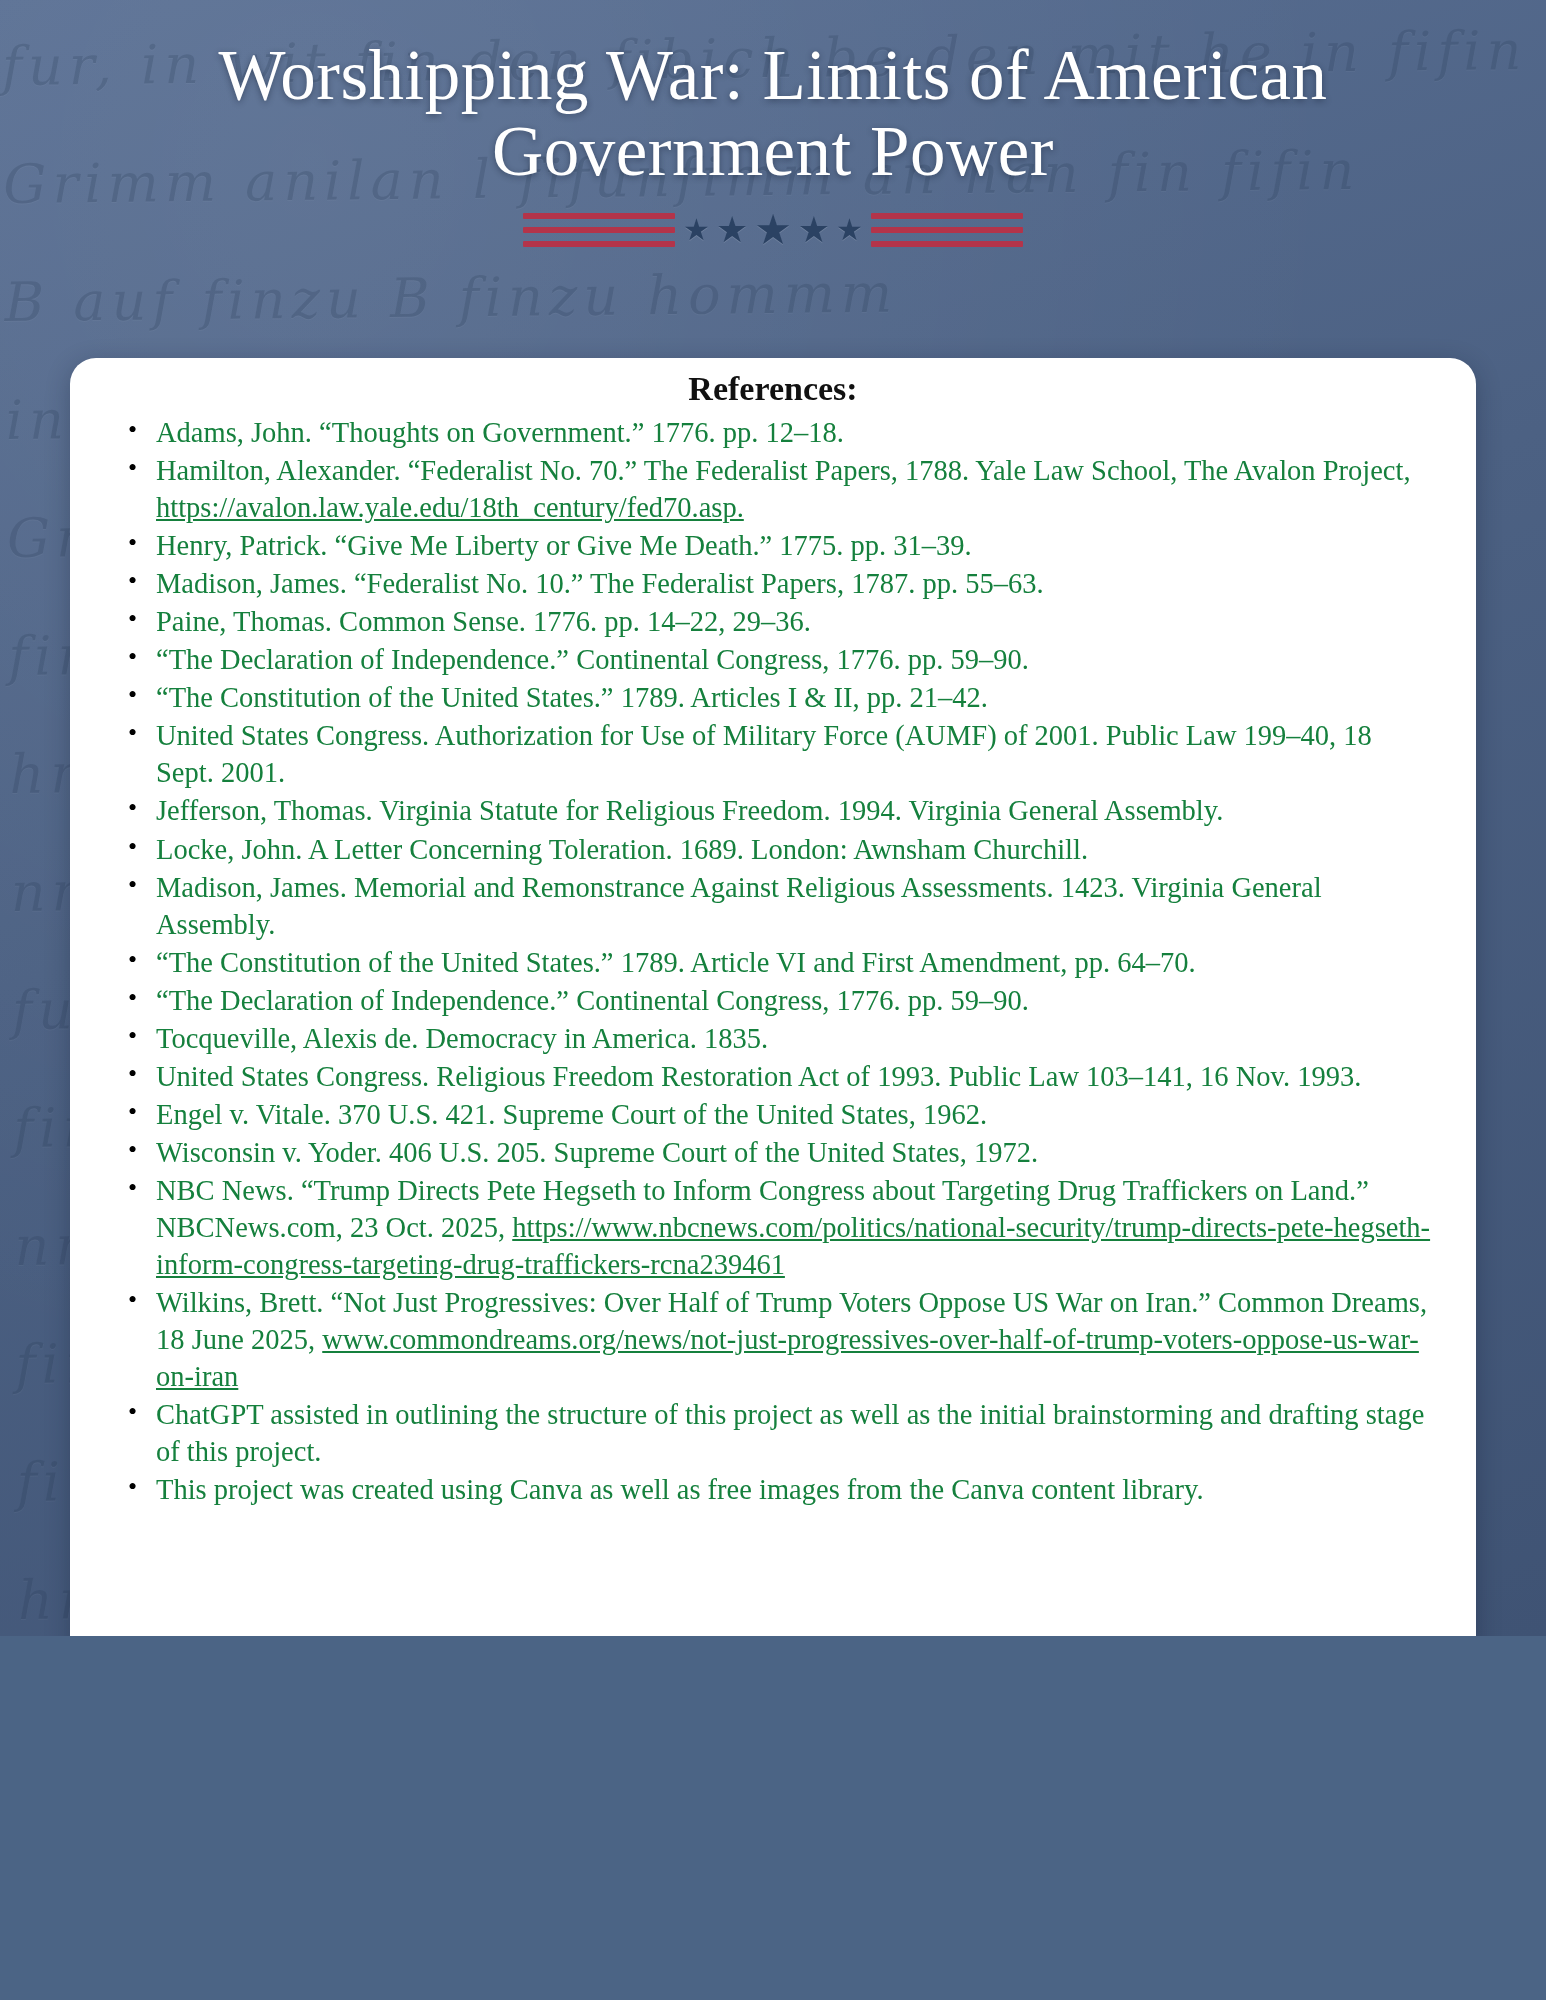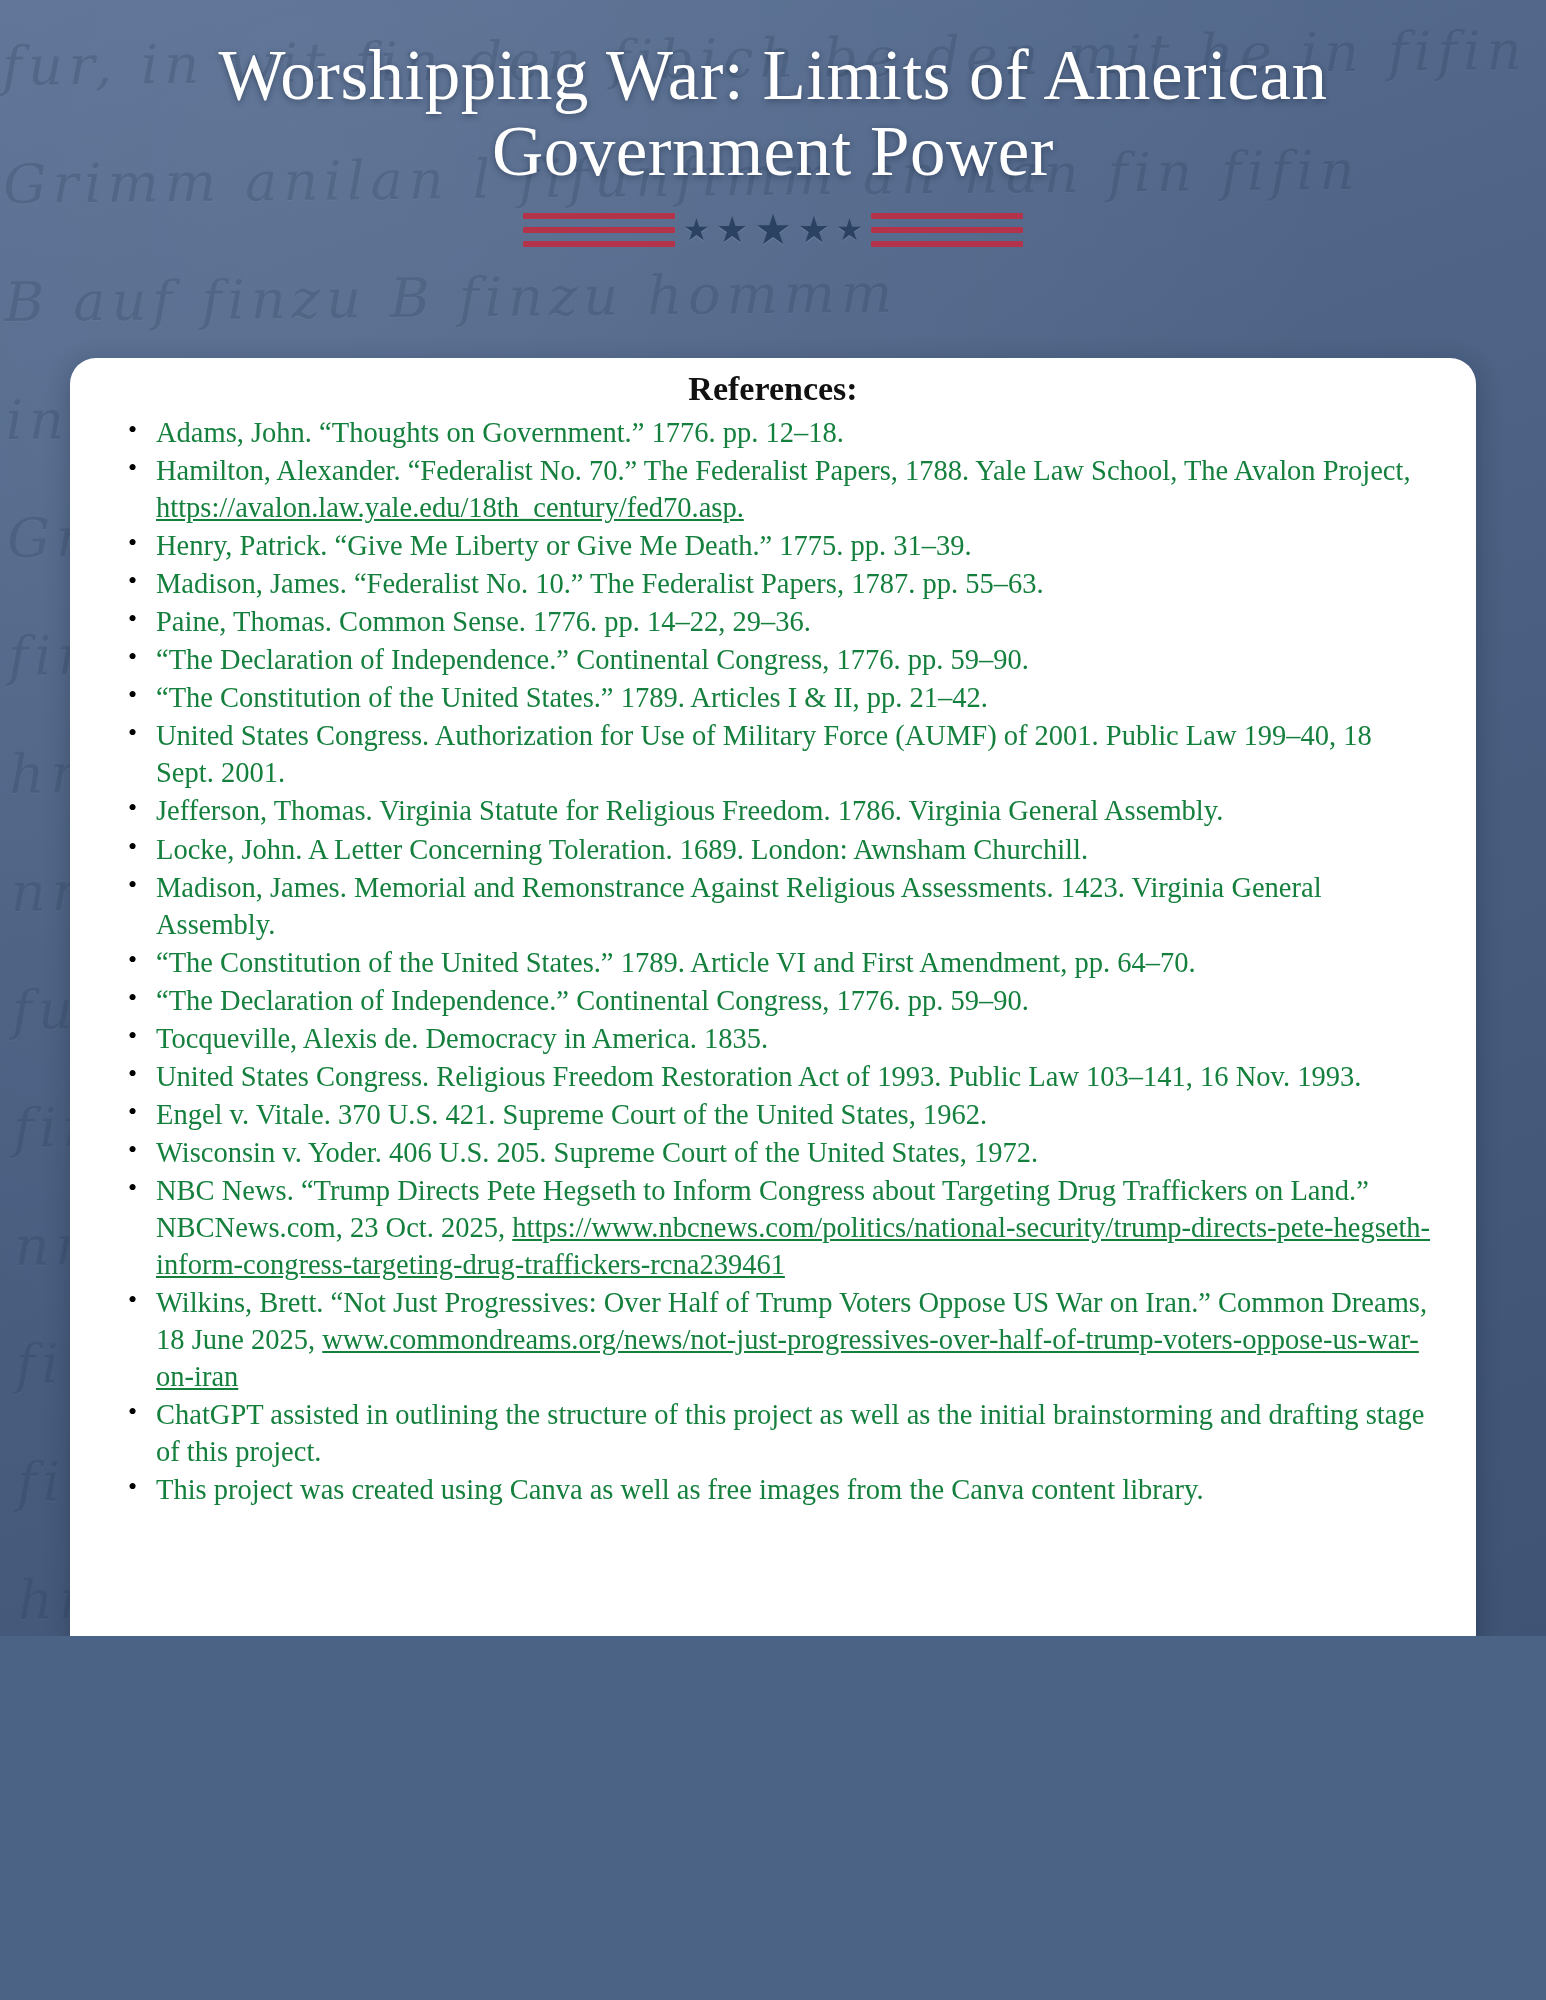--- a/index.html
+++ b/index.html
@@ -197,21 +197,21 @@
       <div class="ref-heading">References:</div>
       <ul class="refs" id="refs-list">
           <li>Adams, John. “Thoughts on Government.” 1776. pp. 12–18.</li>
           <li>Hamilton, Alexander. “Federalist No. 70.” The Federalist Papers, 1788. Yale Law School, The Avalon Project, <span class="lnk">https://avalon.law.yale.edu/18th_century/fed70.asp.</span></li>
           <li>Henry, Patrick. “Give Me Liberty or Give Me Death.” 1775. pp. 31–39.</li>
           <li>Madison, James. “Federalist No. 10.” The Federalist Papers, 1787. pp. 55–63.</li>
           <li>Paine, Thomas. Common Sense. 1776. pp. 14–22, 29–36.</li>
           <li>“The Declaration of Independence.” Continental Congress, 1776. pp. 59–90.</li>
           <li>“The Constitution of the United States.” 1789. Articles I &amp; II, pp. 21–42.</li>
           <li>United States Congress. Authorization for Use of Military Force (AUMF) of 2001. Public Law 199–40, 18 Sept. 2001.</li>
-          <li>Jefferson, Thomas. Virginia Statute for Religious Freedom. 1786. Virginia General Assembly.</li>
+          <li>Jefferson, Thomas. Virginia Statute for Religious Freedom. 1994. Virginia General Assembly.</li>
           <li>Locke, John. A Letter Concerning Toleration. 1689. London: Awnsham Churchill.</li>
           <li>Madison, James. Memorial and Remonstrance Against Religious Assessments. 1423. Virginia General Assembly.</li>
           <li>“The Constitution of the United States.” 1789. Article VI and First Amendment, pp. 64–70.</li>
           <li>“The Declaration of Independence.” Continental Congress, 1776. pp. 59–90.</li>
           <li>Tocqueville, Alexis de. Democracy in America. 1835.</li>
           <li>United States Congress. Religious Freedom Restoration Act of 1993. Public Law 103–141, 16 Nov. 1993.</li>
           <li>Engel v. Vitale. 370 U.S. 421. Supreme Court of the United States, 1962.</li>
           <li>Wisconsin v. Yoder. 406 U.S. 205. Supreme Court of the United States, 1972.</li>
           <li>NBC News. “Trump Directs Pete Hegseth to Inform Congress about Targeting Drug Traffickers on Land.” NBCNews.com, 23 Oct. 2025, <span class="lnk">https://www.nbcnews.com/politics/national-security/trump-directs-pete-hegseth-inform-congress-targeting-drug-traffickers-rcna239461</span></li>
           <li>Wilkins, Brett. “Not Just Progressives: Over Half of Trump Voters Oppose US War on Iran.” Common Dreams, 18 June 2025, <span class="lnk">www.commondreams.org/news/not-just-progressives-over-half-of-trump-voters-oppose-us-war-on-iran</span></li>

